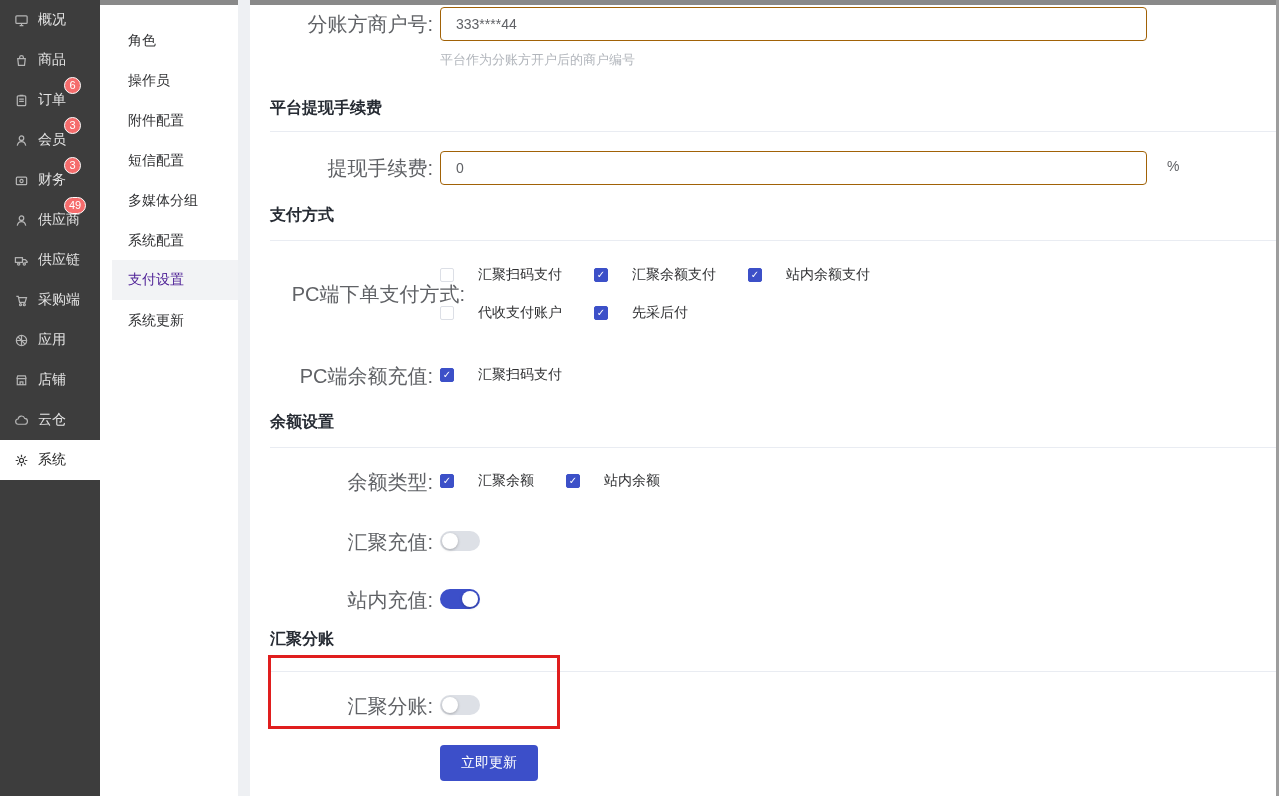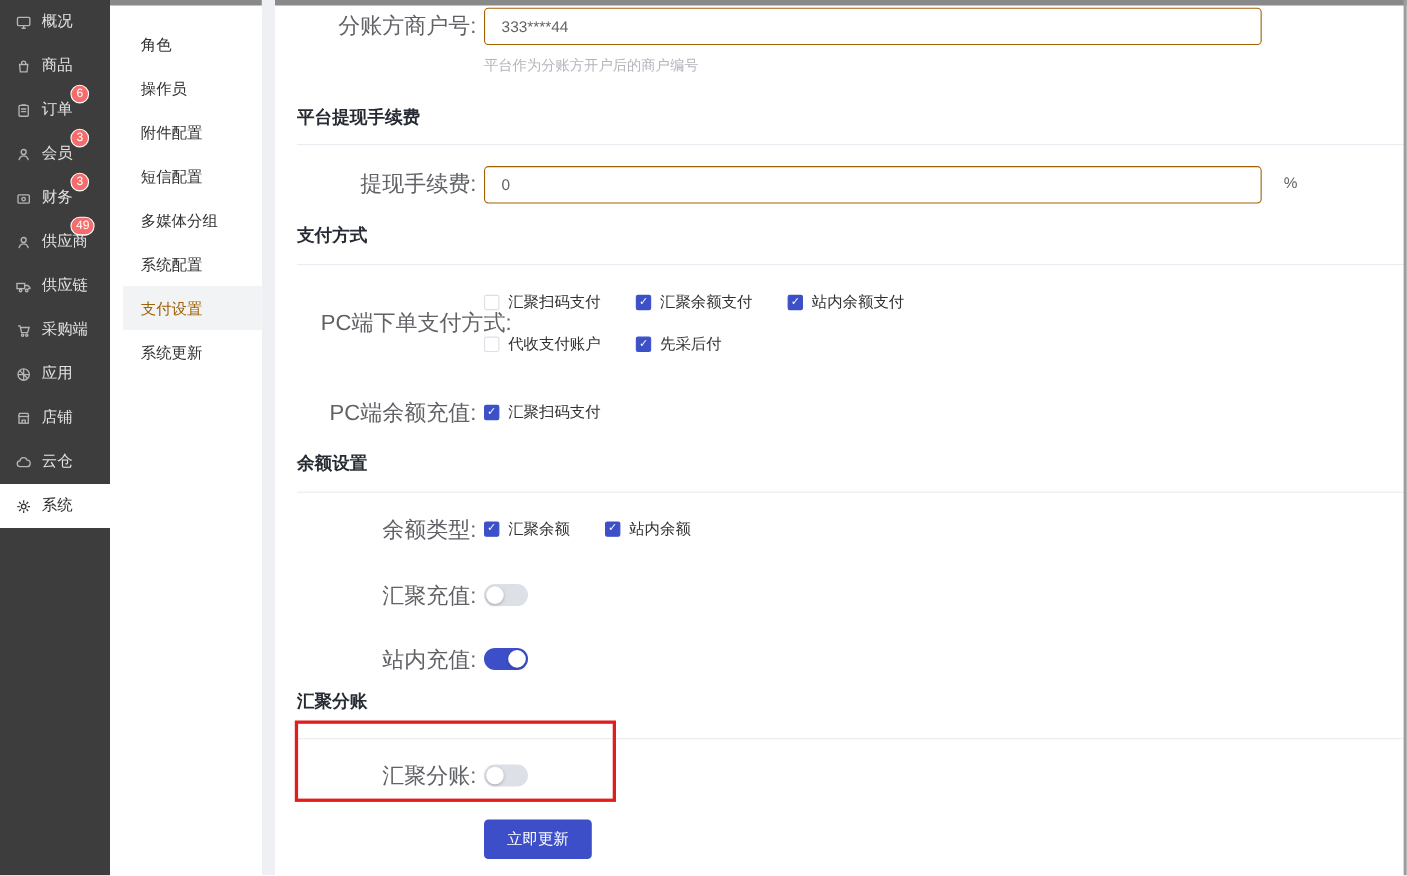--- a/index.html
+++ b/index.html
@@ -14,39 +14,39 @@
   .side-item .side-icon { width:16px; height:16px; display:flex; align-items:center; justify-content:center; color:#b5b5b5; }
   .side-item.selected { background:#ffffff; color:#2a2a2a; }
   .side-item.selected .side-icon { color:#3a3a3a; }
   .side-badge { position:absolute; left:64px; top:-3px; min-width:17px; height:17px; padding:0 4px;
                 background:#f56c6c; border:1px solid #fff; border-radius:9px; color:#fff;
                 font-size:11px; line-height:14px; text-align:center; z-index:6; }
 
   
   .submenu { position:absolute; left:100px; top:12px; width:138px; height:796px; background:#fff; padding-top:8px; z-index:4; }
   .menu-item { height:40px; line-height:40px; padding-left:28px; font-size:14px; color:#303133; cursor:pointer; }
-  .menu-item.selected { background:#f2f3f5; margin-left:12px; padding-left:16px; color:#a16207; }
+  .menu-item.selected { background:#f2f3f5; margin-left:12px; padding-left:16px; color:#4c1d95;font-family:Liberation Serif, serif; }
 
   
   .gutter { position:absolute; left:238px; top:0; width:12px; height:796px; background:#eef0f3; z-index:3; }
   .top-strip { position:absolute; left:100px; right:0; top:0; height:5px; background:#898989; z-index:2; }
   .right-line { position:absolute; right:0; top:0; width:3px; height:796px; background:#9d9d9d; z-index:7; }
 
   
   .content { position:absolute; left:250px; top:0; right:0; height:796px; background:#fff; }
   .frm-label { position:absolute; left:0; width:183px; text-align:right; font-size:20px; color:#606266; line-height:20px; }
   .txt-input { position:absolute; left:190px; width:707px; height:34px; border:1px solid #a16207; border-radius:4px;
                padding:0 15px; font-size:14px; color:#606266; background:#fff; outline:none; }
   .hint { position:absolute; left:190px; font-size:13px; color:#b2b6bc; }
   .sec-title { position:absolute; left:20px; font-size:16px; font-weight:700; color:#262b33; line-height:22px; }
   .divider { position:absolute; left:20px; right:0; height:1px; background:#e9ecf2; }
   .unit { position:absolute; left:917px; font-size:14px; color:#606266; }
 
   .chk-row { position:absolute; left:190px; height:20px; display:flex; gap:32px; }
-  .chk { display:inline-flex; align-items:center; gap:8px; font-size:14px; color:#303133; cursor:pointer; }
+  .chk { display:inline-flex; align-items:center; gap:24px; font-size:14px; color:#303133; cursor:pointer; }
   .box { width:14px; height:14px; border:1px solid #dcdfe6; border-radius:2px; background:#fff;
          display:flex; align-items:center; justify-content:center; flex:0 0 14px; }
   .box.checked { background:#3c50c8; border-color:#3c50c8; }
   .box.checked::after { content:"✓"; color:#fff; font-size:10px; font-weight:bold; line-height:1; }
 
   .switch { position:absolute; left:190px; width:40px; height:20px; border-radius:10px; cursor:pointer; }
   .switch .knob { position:absolute; top:2px; width:16px; height:16px; border-radius:50%; background:#fff;
                   box-shadow:0 1px 3px rgba(0,0,0,.25); }
   .switch.off { background:#dde0e6; }
   .switch.off .knob { left:2px; }

